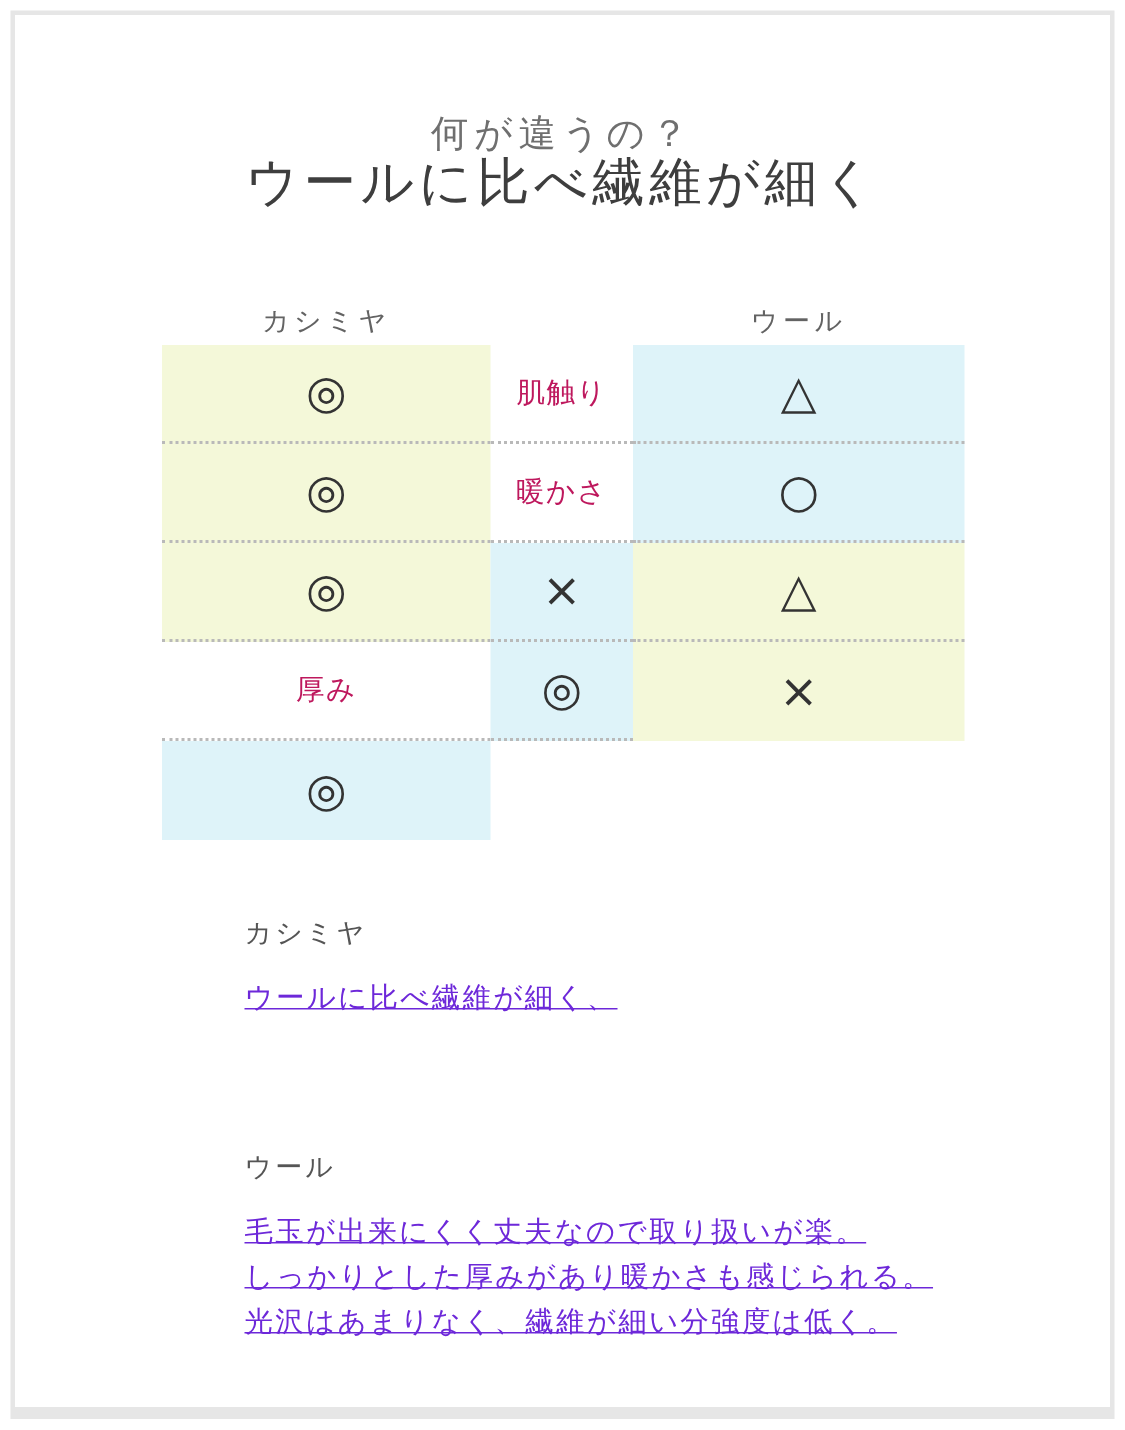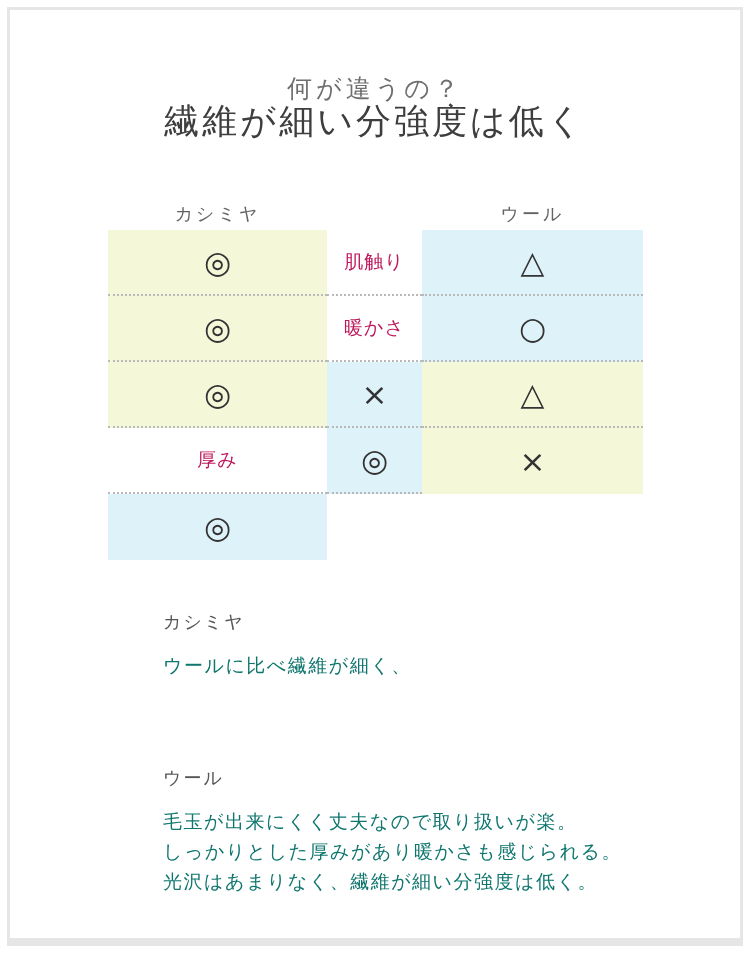--- a/index.html
+++ b/index.html
@@ -95,30 +95,31 @@
     font-size: 18px;
     font-weight: normal;
     letter-spacing: 2px;
     color: #555555;
     margin-bottom: 16px;
   }
   .desc .line {
     font-size: 19px;
     line-height: 30px;
     letter-spacing: 1.5px;
-    color: #0f766e;
+    color: #6d28d9;
+    text-decoration: underline;
   }
 </style>
 </head>
 <body>
 
 <div class="frame"></div>
 
 <div class="subtitle">何が違うの？</div>
-<h1 class="main-title">繊維が細い分強度は低く</h1>
+<h1 class="main-title">ウールに比べ繊維が細く</h1>
 
 <section class="table-area">
   <div class="col-headers">
     <div class="col-header">カシミヤ</div>
     <div></div>
     <div class="col-header">ウール</div>
   </div>
 
   <div class="grid">
 

